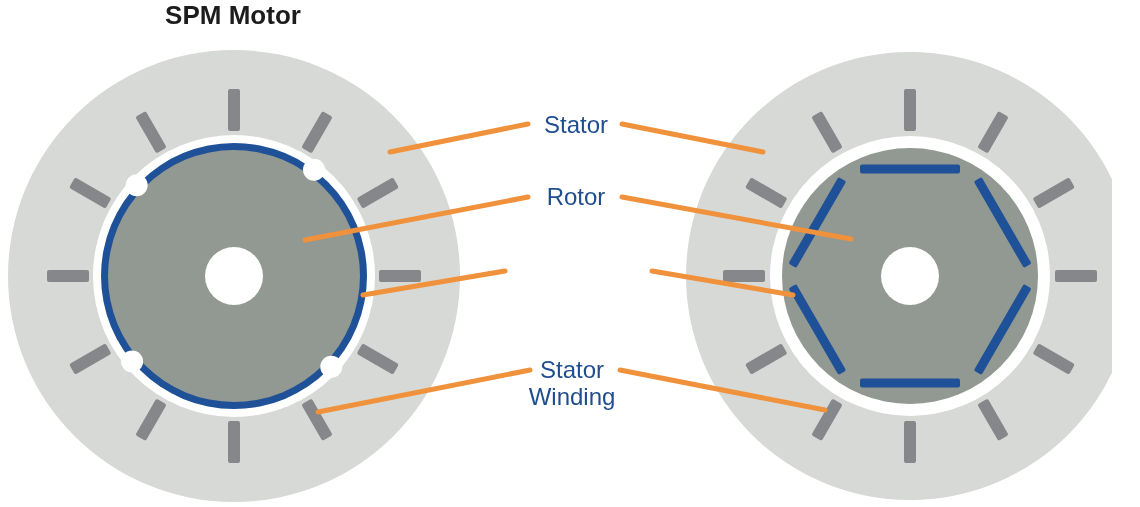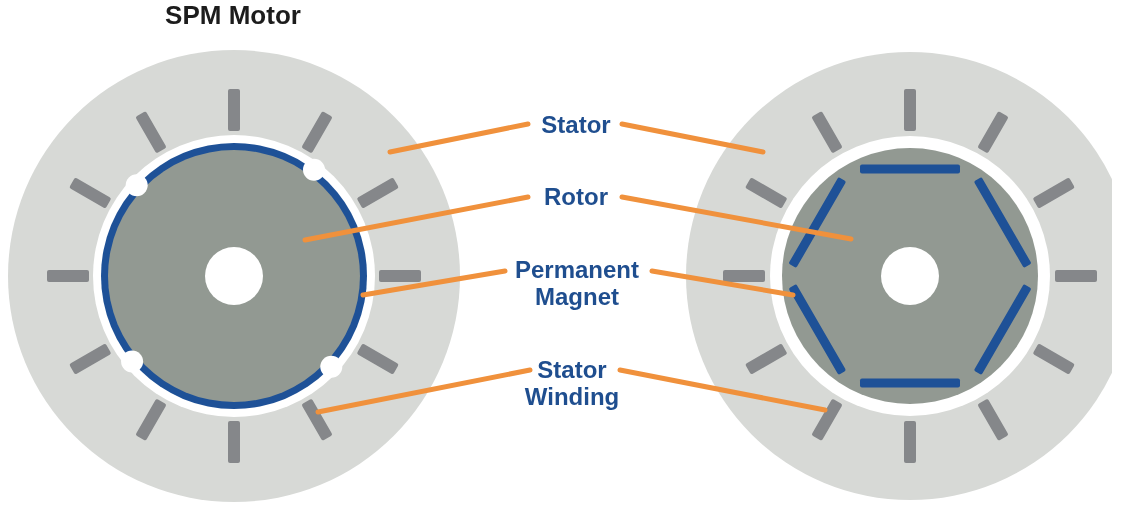--- a/index.html
+++ b/index.html
@@ -45,21 +45,21 @@
     font-weight:bold;
     color:var(--title-black);
     white-space:pre-line;
     text-align:center;
     letter-spacing:0px;
   }
   .label{
     position:absolute;
     transform:translate(-50%,-50%);
     font-size:24px;
-    font-weight:bold;
+    font-weight:normal;
     line-height:27px;
     color:var(--label-blue);
     white-space:pre-line;
     text-align:center;
   }
 </style>
 </head>
 <body>
 
 <div class="stage">
@@ -132,17 +132,15 @@
       <line class="leader" x1="652" y1="271" x2="793" y2="295"></line>
       <line class="leader" x1="530" y1="370" x2="318" y2="412"></line>
       <line class="leader" x1="620" y1="370" x2="825" y2="410"></line>
     </g>
   </svg>
 
   <div class="title" style="left:233px; top:15px;">SPM Motor</div>
 
   <div class="label" style="left:576px; top:124px;">Stator</div>
   <div class="label" style="left:576px; top:196px;">Rotor</div>
-  <div class="label" style="left:577px; top:283px;">Permanent
-Magnet</div>
   <div class="label" style="left:572px; top:383px;">Stator
 Winding</div>
 </div>
 
 </body></html>

